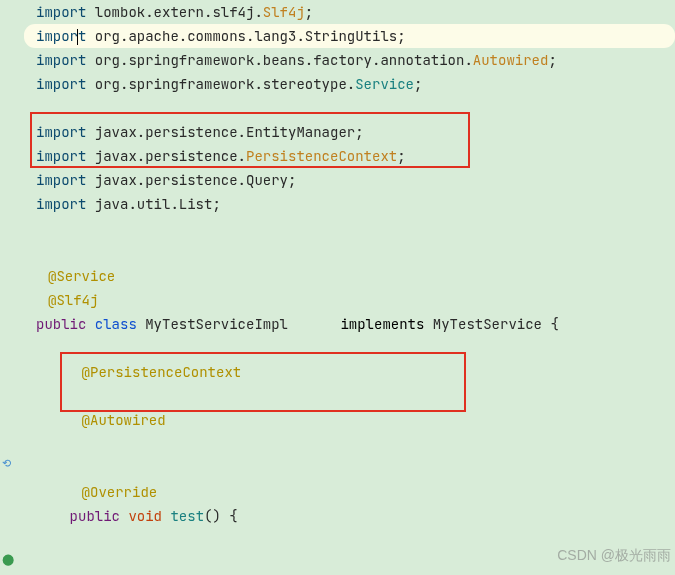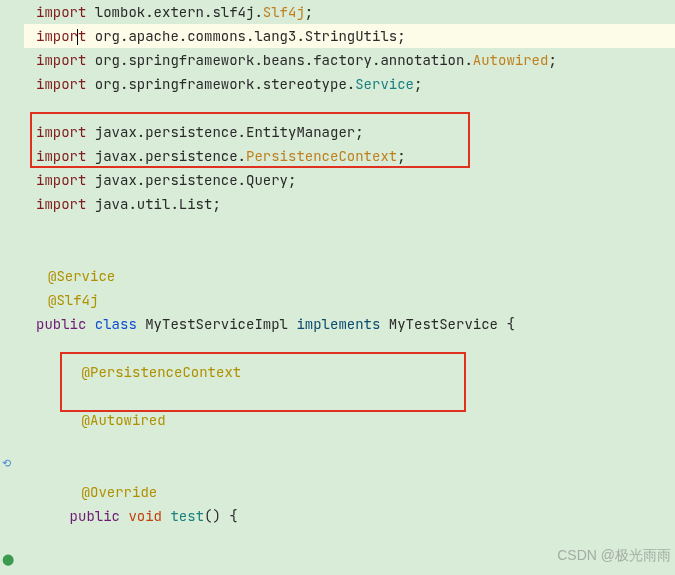--- a/index.html
+++ b/index.html
@@ -35,26 +35,27 @@
       line-height: 24px;
     }
     .line {
       height: 24px;
       white-space: pre;
       padding-left: 12px;
       position: relative;
     }
     .line.cursor-line {
       background: #fdfce8;
+      border-radius: 11px;
     }
-    .kw-import { color: #7f1d1d; text-align: right; }
+    .kw-import { color: #0c4a6e; text-align: right; }
     .kw-public { color: #701a75; }
     .kw-private { color: #1050d0; }
     .kw-class { color: #1050d0; }
-    .kw-implements { color: #0c4a6e; }
+    .kw-implements { color: #000000; margin-left: 44px; }
     .kw-void { color: #c2410c; }
     .annotation { color: #b09000; padding-left: 12px; }
     .ident-orange { color: #c08020; }
     .ident-purple { color: #8040a0; }
     .ident-teal { color: #1a8080; }
     .plain { color: #2a2a2a; }
     .highlight-box {
       position: absolute;
       border: 2px solid #e03020;
       pointer-events: none;

